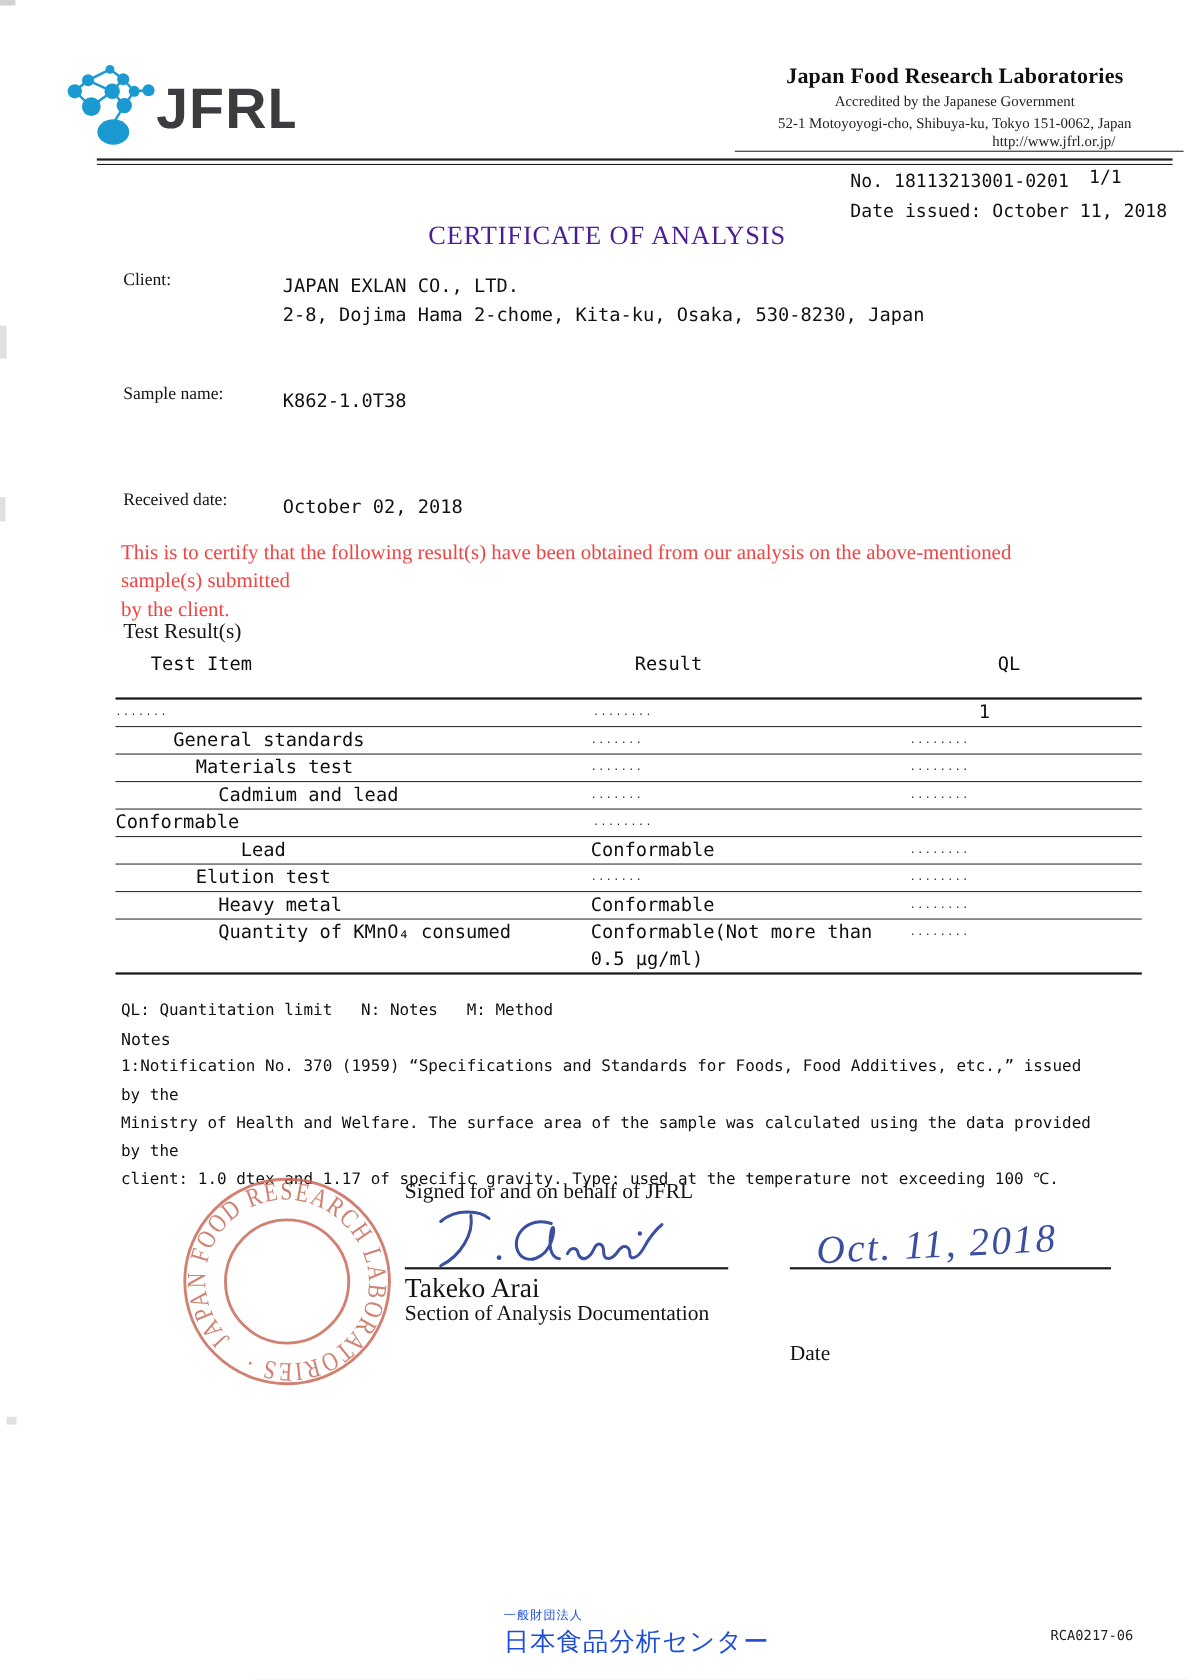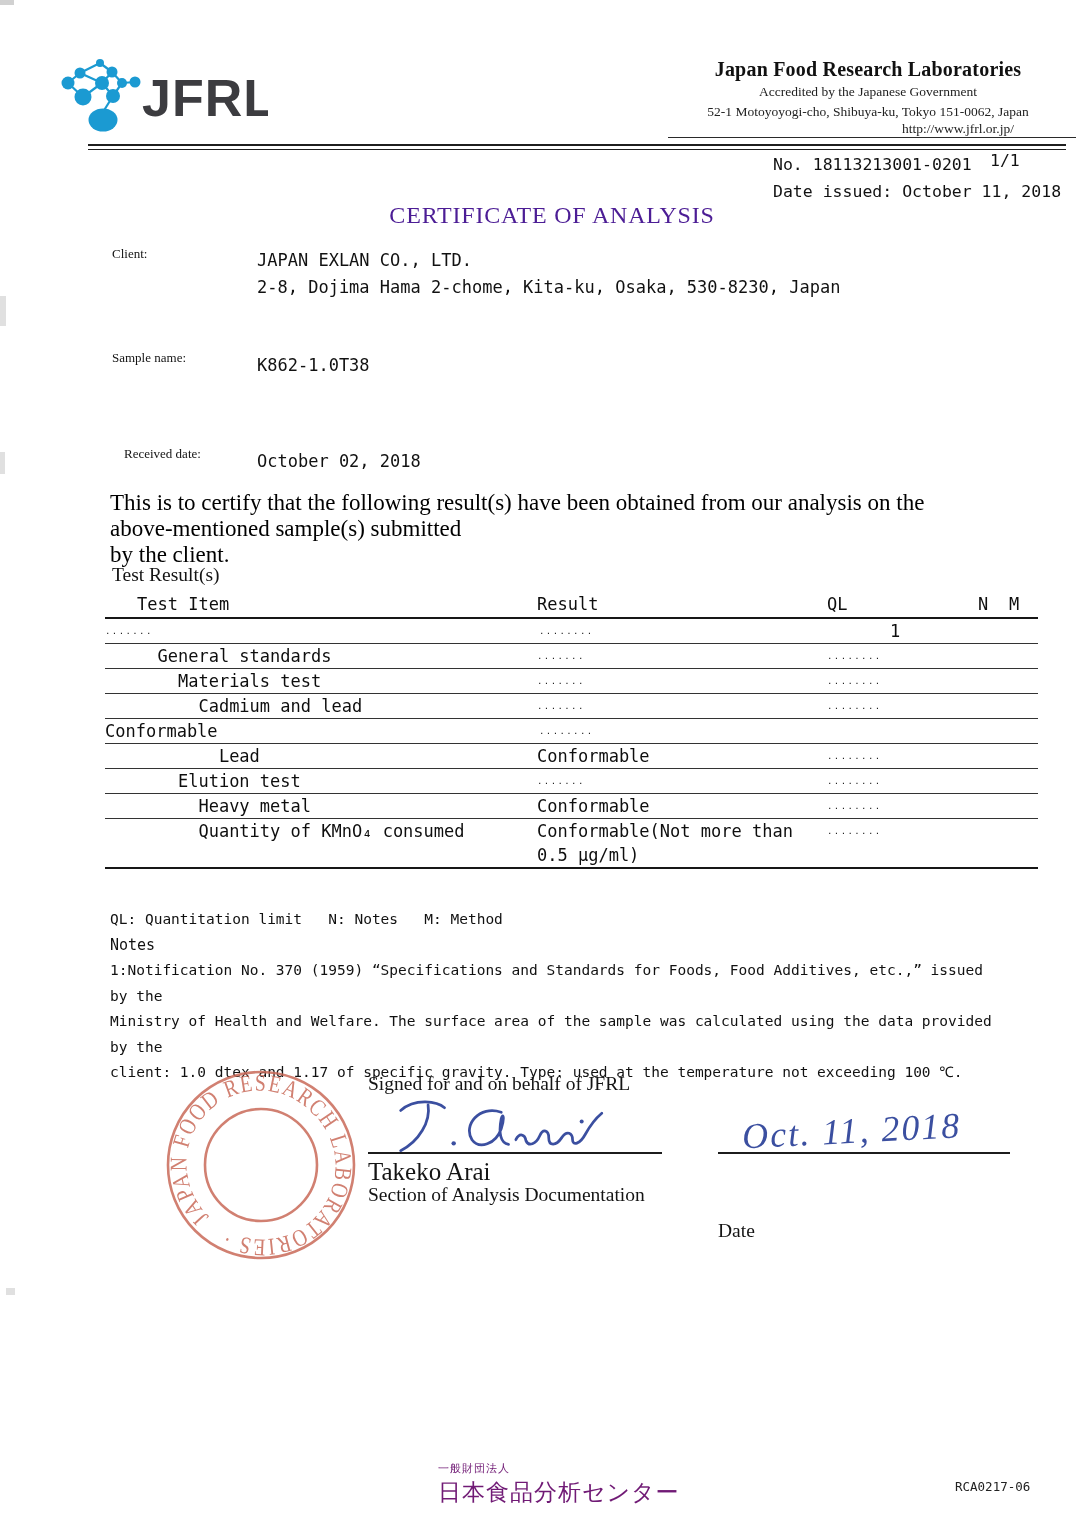--- a/index.html
+++ b/index.html
@@ -24,31 +24,31 @@
   .url-rule { left:668px; top:137px; width:408px; border-top:1.5px solid #2a2a2a; height:0; }
   .dbl-rule { left:88px; top:144px; width:978px; height:6px;
               border-top:2.5px solid #1f1f1f; border-bottom:1.5px solid #1f1f1f; }
 
   .doc-no    { left:773px; top:151px; font-size:16.5px; line-height:27px; color:#111; }
   .page-ind  { left:990px; top:151px; font-size:16.5px; color:#111; }
 
   .title { left:112px; top:202px; width:880px; text-align:center;
            font-size:24px; letter-spacing:.8px; color:#4c1d95; }
 
-  .fld-label { font-size:13px; color:#141414; }
+  .fld-label { font-size:16px; color:#141414; }
   .fld-value { font-size:17px; color:#111; line-height:27px; }
 
-  .certify { left:110px; top:490px; width:850px; font-size:23px; line-height:26px; color:#000000; }
+  .certify { left:110px; top:490px; width:850px; font-size:19px; line-height:26px; color:#ef4444; }
 
   .tr-head { left:112px; top:564px; font-size:19.5px; color:#141414; }
 
   
   .table { left:105px; top:592px; width:933px; font-size:17px; color:#0e0e0e; }
   .t-row, .t-hrow { display:grid; grid-template-columns:432px 288px 140px 36px 37px; align-items:start; }
-  .t-hrow { border-bottom:2.5px solid #161616; padding-bottom:1px; }
+  .t-hrow { border-bottom:2.5px solid #161616; padding-bottom:18px;gap:40px; }
   .t-row  { border-bottom:1.5px solid #333; min-height:24.5px; }
   .t-row.last { border-bottom:2.5px solid #161616; }
   .c-item { padding-left:32px; white-space:pre-wrap; line-height:24px; }
   .t-hrow .c-item { padding-left:32px; }
   .c-result { line-height:24px; white-space:pre-wrap; }
   .c-ql { padding-left:2px; line-height:24px; }
   .c-n { text-align:center; line-height:24px; }
   .c-m { padding-left:8px; line-height:24px; }
   .dots { font-size:9px; letter-spacing:1.4px; line-height:24px; color:#222; }
 
@@ -59,21 +59,21 @@
   
   .signed   { left:368px; top:1073px; font-size:19.5px; color:#141414; }
   .sig-line, .date-line { border-top:2px solid #1c1c1c; height:0; }
   .sig-line  { left:368px; top:1152px; width:294px; }
   .date-line { left:718px; top:1152px; width:292px; }
   .signer    { left:368px; top:1158px; font-size:25px; color:#141414; }
   .signer-t  { left:368px; top:1184px; font-size:19.5px; color:#141414; }
   .date-lbl  { left:718px; top:1220px; font-size:19.5px; color:#141414; }
 
   
-  .f-jp  { left:438px; top:1461px; color:#701a75; font-family:Liberation Mono, monospace; }
+  .f-jp  { left:458px; top:1461px; color:#1d4ed8; font-family:Liberation Mono, monospace; }
   .f-jp-small { display:block; font-size:11px; letter-spacing:1px; }
   .f-jp-big   { display:block; font-size:23px; letter-spacing:1px; margin-top:1px; }
   .f-code { left:936px; top:1479px; font-size:12.5px; color:#222;margin-left:19px; }
 
   
   .smudge { background:#c6c6c6; opacity:.55; }
 </style>
 </head>
 <body>
 
@@ -135,21 +135,21 @@
 
   <div class="abs fld-label serif" style="left:112px;top:246px;">Client:</div>
   <div class="abs fld-value mono" style="left:257px;top:247px;">
     <div>JAPAN EXLAN CO., LTD.</div>
     <div>2-8, Dojima Hama 2-chome, Kita-ku, Osaka, 530-8230, Japan</div>
   </div>
 
   <div class="abs fld-label serif" style="left:112px;top:350px;">Sample name:</div>
   <div class="abs fld-value mono" style="left:257px;top:352px;">K862-1.0T38</div>
 
-  <div class="abs fld-label serif" style="left:124px;top:446px;">Received date:</div>
+  <div class="abs fld-label serif" style="left:112px;top:446px;">Received date:</div>
   <div class="abs fld-value mono" style="left:257px;top:448px;">October 02, 2018</div>
 
   <div class="abs certify serif pre">This is to certify that the following result(s) have been obtained from our analysis on the above-mentioned sample(s) submitted
 by the client.</div>
 
   <div class="abs tr-head serif">Test Result(s)</div>
 
   <div class="abs table mono">
     <div class="t-hrow">
       <span class="c-item">Test Item</span>

